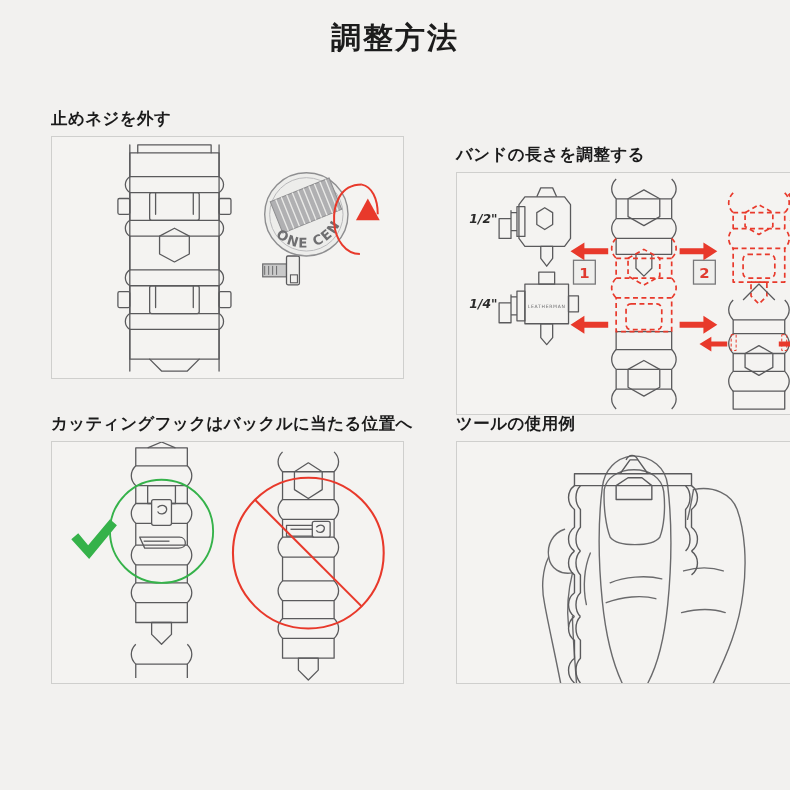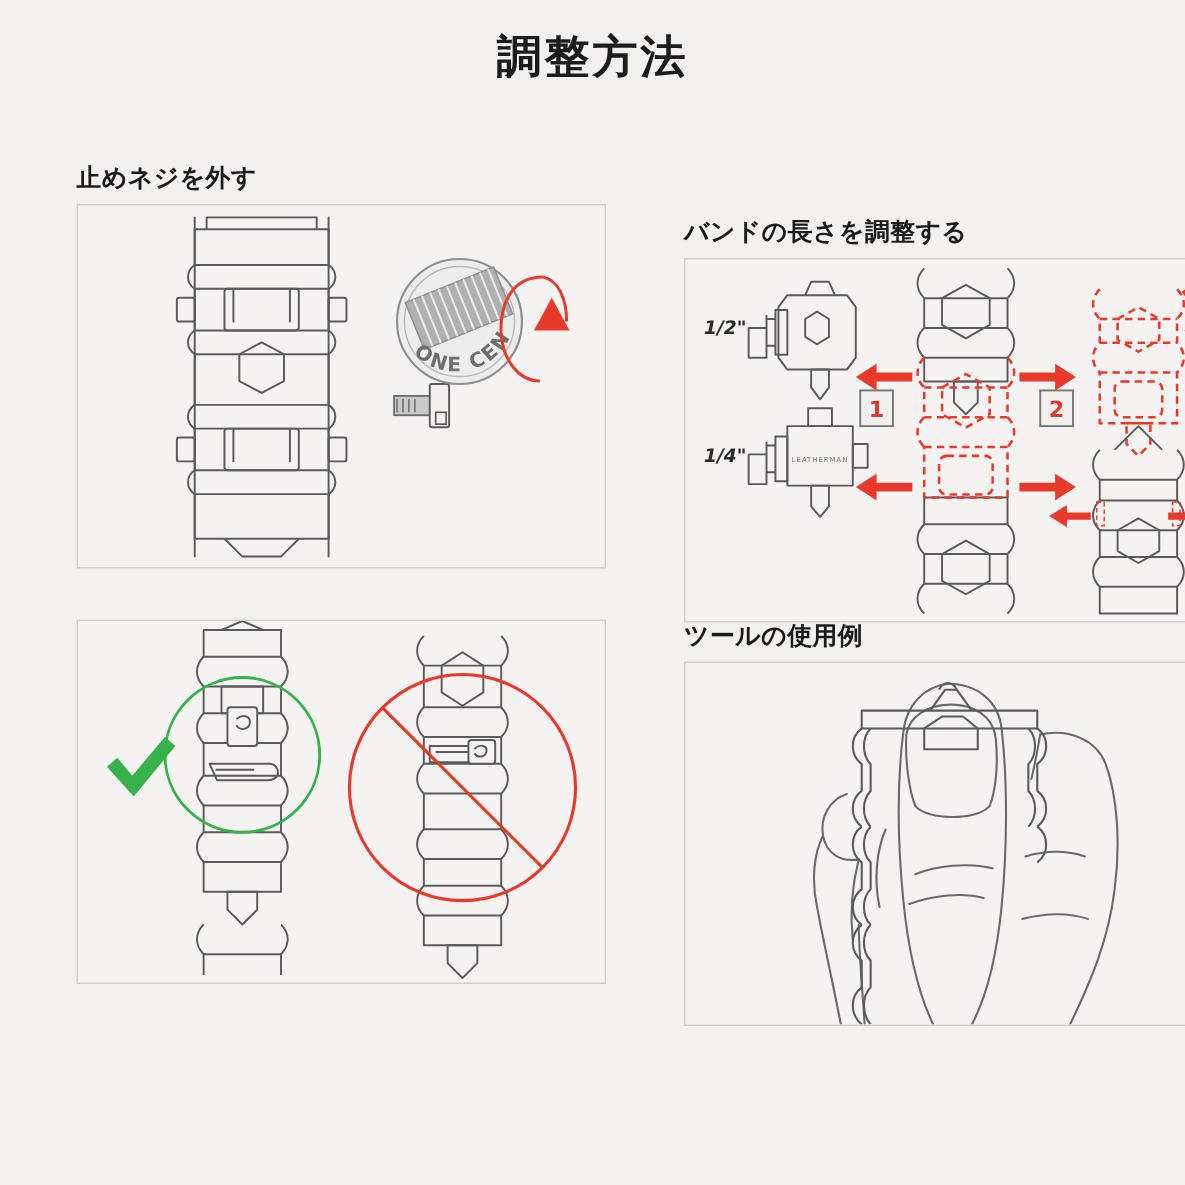--- a/index.html
+++ b/index.html
@@ -235,20 +235,21 @@
         </g>
         <g fill="#e8392b">
           <rect x="276" y="163" width="5" height="16" stroke="#e8392b" stroke-width="1" fill="none" stroke-dasharray="3 2"></rect>
           <rect x="327" y="163" width="5" height="16" stroke="#e8392b" stroke-width="1" fill="none" stroke-dasharray="3 2"></rect>
         </g>
       </svg>
     </div>
   </div>
 
   <div class="panel p3">
+    <div class="panel-label">カッティングフックはバックルに当たる位置へ</div>
     <div class="panel-figure fig-w">
       <svg class="svg-full" viewBox="0 0 353 243" xmlns="http://www.w3.org/2000/svg">
 
         <g fill="none" stroke="#5a5a5c" stroke-width="1.3" stroke-linejoin="round">
           <path d="M84 6 h52 v18 h-52 z"></path>
           <path d="M96 6 l14 -6 l14 6"></path>
           <path d="M84 24 C78 30, 78 38, 84 44 L84 62 C78 68, 78 76, 84 82"></path>
           <path d="M136 24 C142 30, 142 38, 136 44 L136 62 C142 68, 142 76, 136 82"></path>
           <path d="M84 44 h52 M84 62 h52"></path>
           <rect x="96" y="44" width="28" height="18"></rect>

